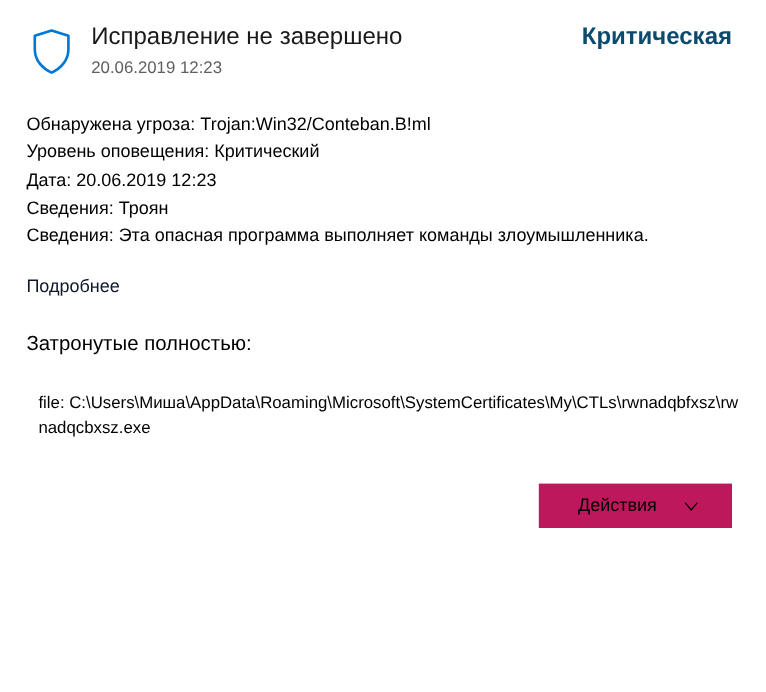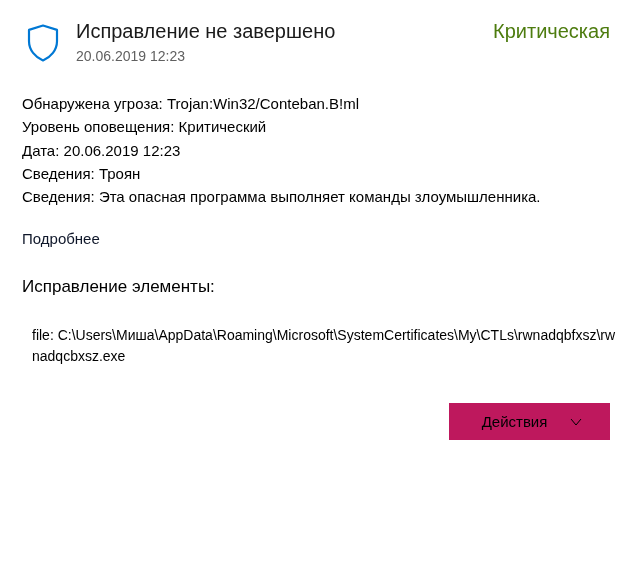--- a/index.html
+++ b/index.html
@@ -39,22 +39,22 @@
       justify-content: space-between;
       align-items: flex-start;
     }
     .title {
       font-size: 20px;
       font-weight: 400;
       color: #1a1a1a;
     }
     .severity {
       font-size: 20px;
-      font-weight: 400;
-      color: #4d7c0f;
+      font-weight: 700;
+      color: #0c4a6e;
       margin-right: 6px;
     }
     .timestamp {
       font-size: 14px;
       color: #606060;
       margin-top: 5px;
     }
     .status-section {
       margin-bottom: 18px;
     }
@@ -161,21 +161,21 @@
     </div>
     <div class="kv">
       <span class="kv-label">Сведения:</span>
       <span> </span>
       <span class="kv-value">Эта опасная программа выполняет команды злоумышленника.</span>
     </div>
   </div>
 
   <a class="learn-more">Подробнее</a>
 
-  <div class="affected-title">Исправление элементы:</div>
+  <div class="affected-title">Затронутые полностью:</div>
 
   <div class="file-path">file: C:\Users\Миша\AppData\Roaming\Microsoft\SystemCertificates\My\CTLs\rwnadqbfxsz\rwnadqcbxsz.exe</div>
 
   <div class="actions-row">
     <button class="actions-button">
       <span>Действия</span>
       <span class="chevron">
         <svg viewBox="0 0 14 14" width="14" height="14">
           <path d="M2 4 L7 10 L12 4" fill="none" stroke="#000000" stroke-width="1"></path>
         </svg>

